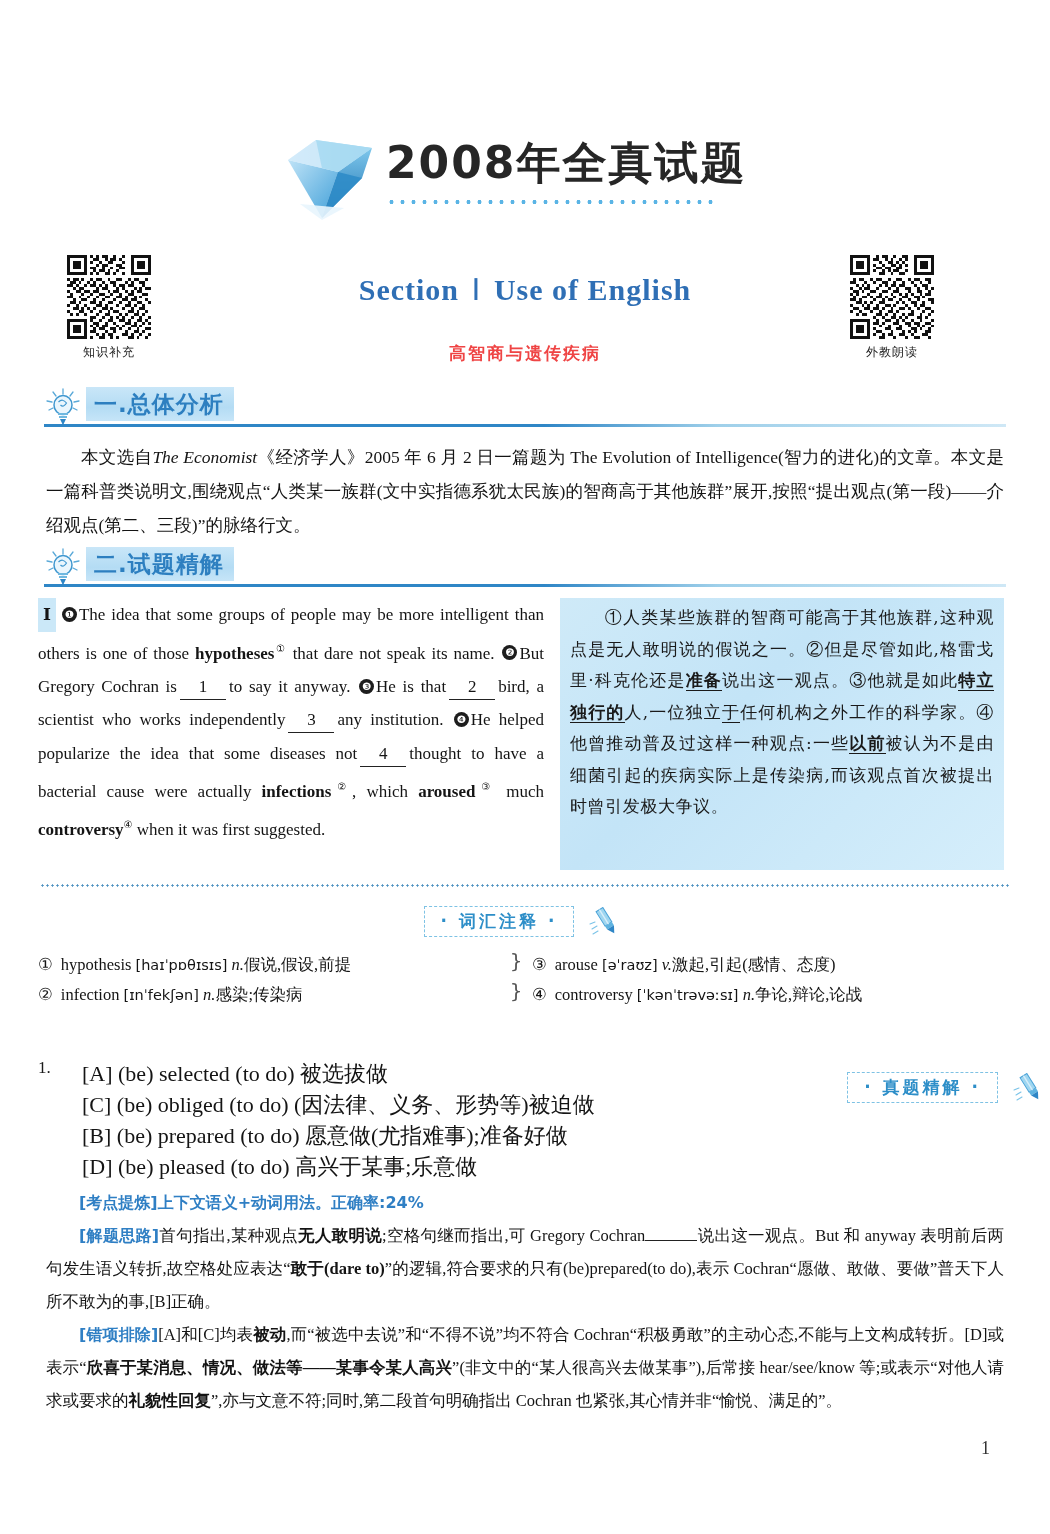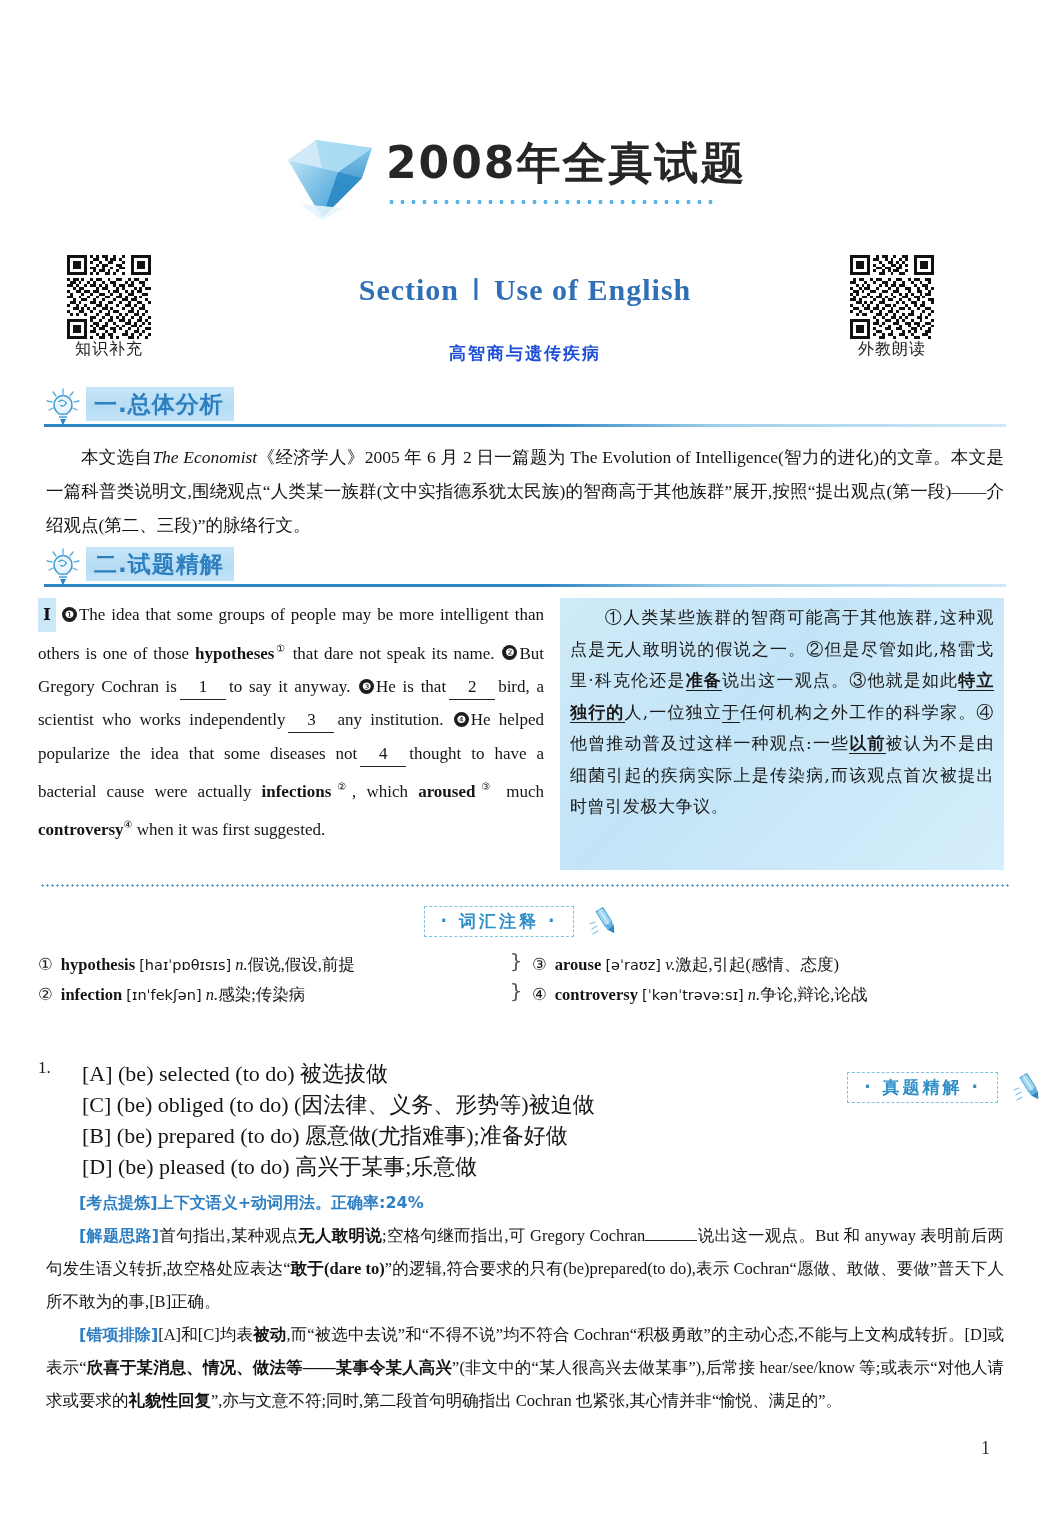--- a/index.html
+++ b/index.html
@@ -64,22 +64,23 @@
   }
   .qr-block.left { left: 63px; top: 255px; }
   .qr-block.right { left: 846px; top: 255px; }
   .qr-img {
     width: 84px;
     height: 84px;
     margin: 0 auto;
     display: block;
   }
   .qr-caption {
+    margin-top: 5px;
     font-family: Liberation Mono, monospace;
-    font-size: 16px;
+    font-size: 12px;
     color: #1a1a1a;
     letter-spacing: 1px;
   }
 
   
   .sec-title {
     position: absolute;
     left: 0; top: 272px;
     width: 1050px;
     text-align: center;
@@ -91,21 +92,21 @@
   }
   .sec-title .numeral { font-weight: normal; padding: 0 4px; }
   .sec-subtitle {
     position: absolute;
     left: 0; top: 342px;
     width: 1050px;
     text-align: center;
     font-family: "DejaVu Sans", sans-serif;
     font-weight: bold;
     font-size: 17px;
-    color: #1d4ed8;
+    color: #ef4444;
     letter-spacing: 2px;
   }
 
   
   .bar-head {
     position: absolute;
     left: 44px;
     width: 962px;
     height: 44px;
   }
@@ -264,21 +265,21 @@
     position: absolute;
     top: 0;
     width: 460px;
     font-family: "Liberation Serif", "DejaVu Serif", serif;
     font-size: 16.5px;
     line-height: 29px;
     color: #141414;
   }
   .vocab-col.c1 { left: 0; }
   .vocab-col.c2 { left: 494px; }
-  .vocab-col b { font-weight: bold; padding-left: 8px; }
+  .vocab-col b { font-weight: normal; padding-left: 8px; }
   .vocab-col .ipa { font-family: "DejaVu Sans", sans-serif; font-size: 14.5px; }
   .vocab-col .pos { font-style: italic; }
   .vocab-sep {
     position: absolute;
     left: 470px;
     top: -4px;
     width: 16px;
     height: 62px;
     font-family: "DejaVu Sans", sans-serif;
     font-size: 20px;

